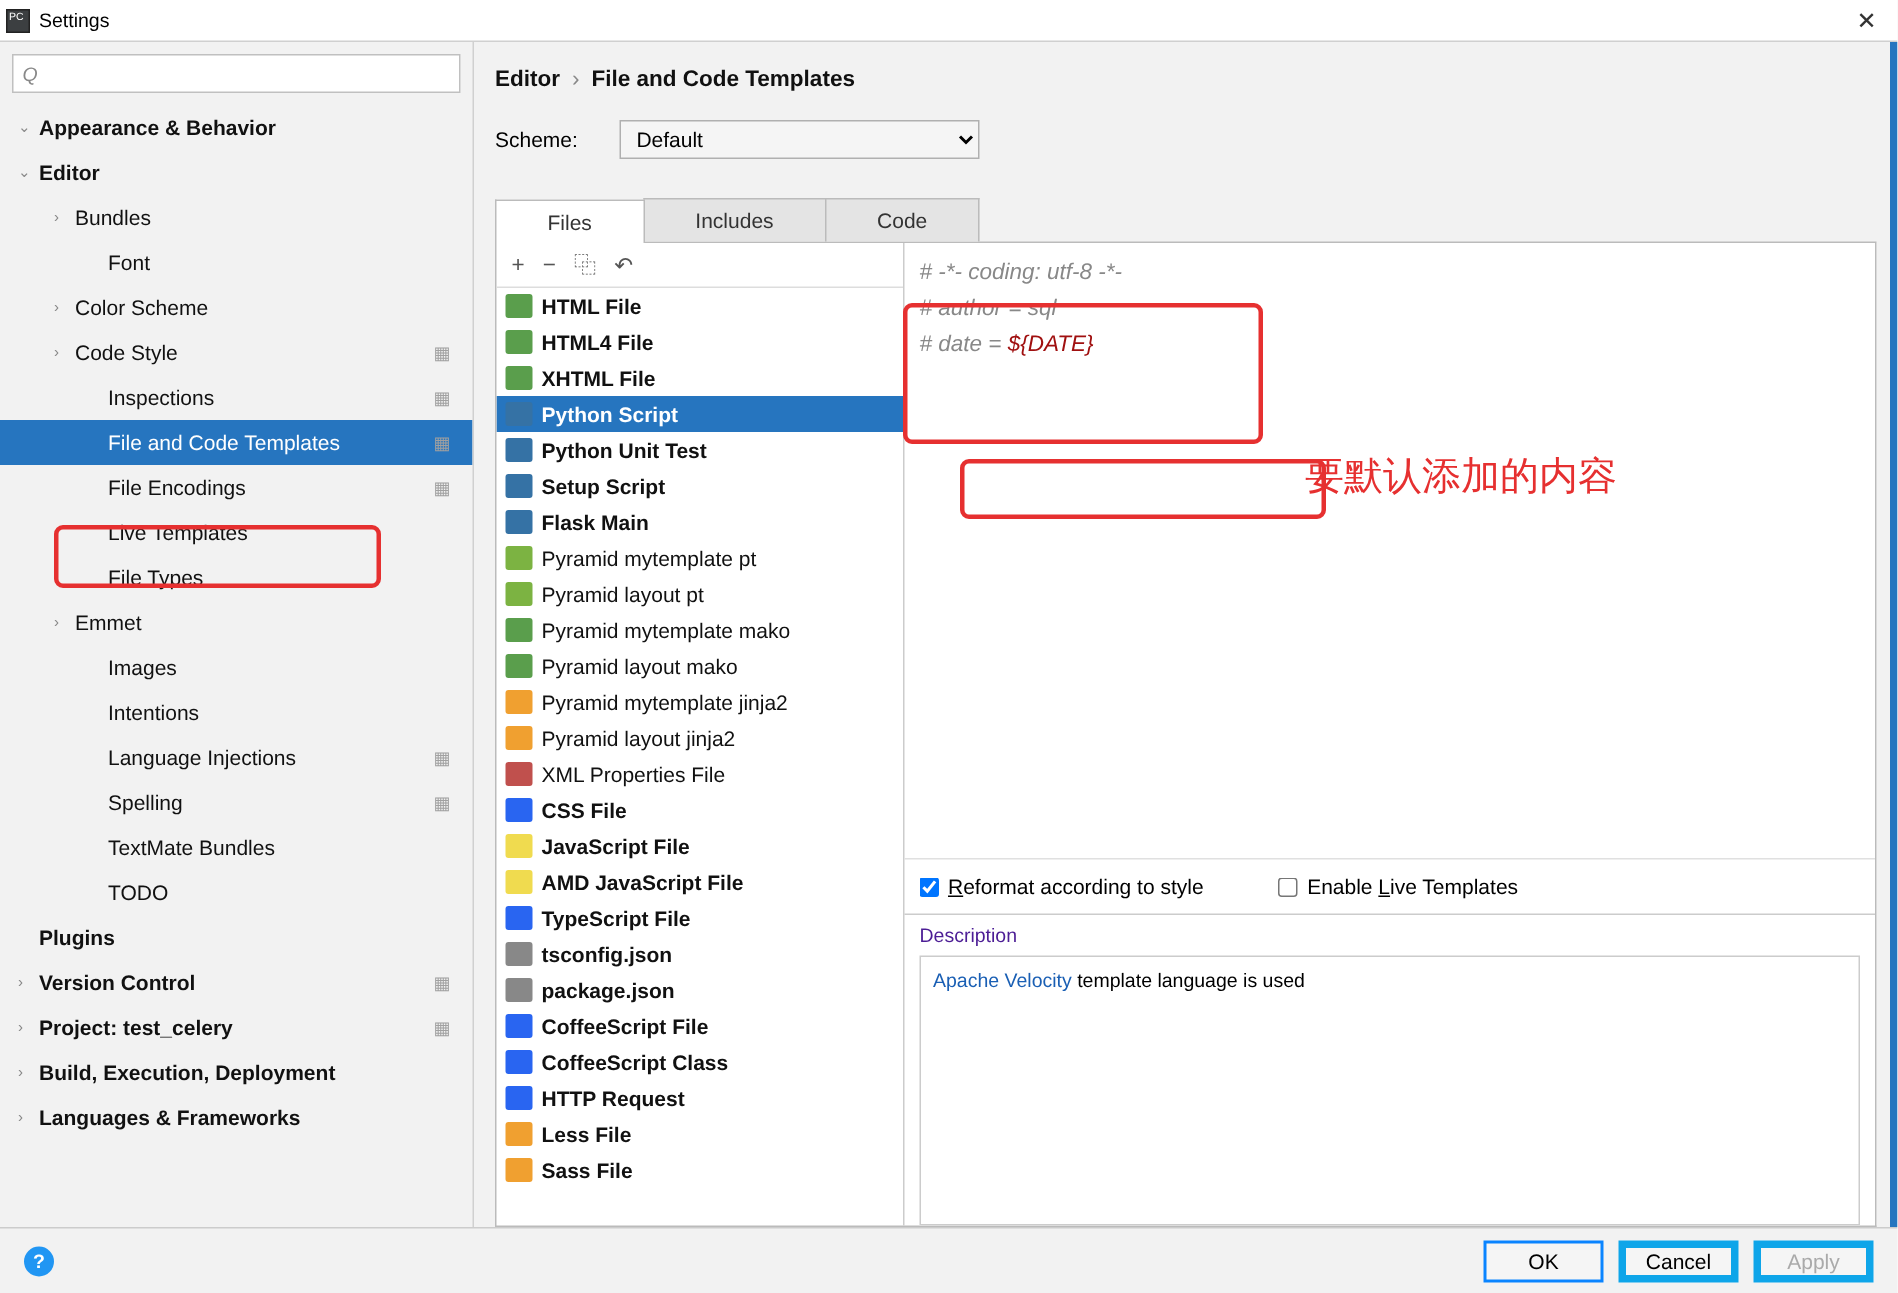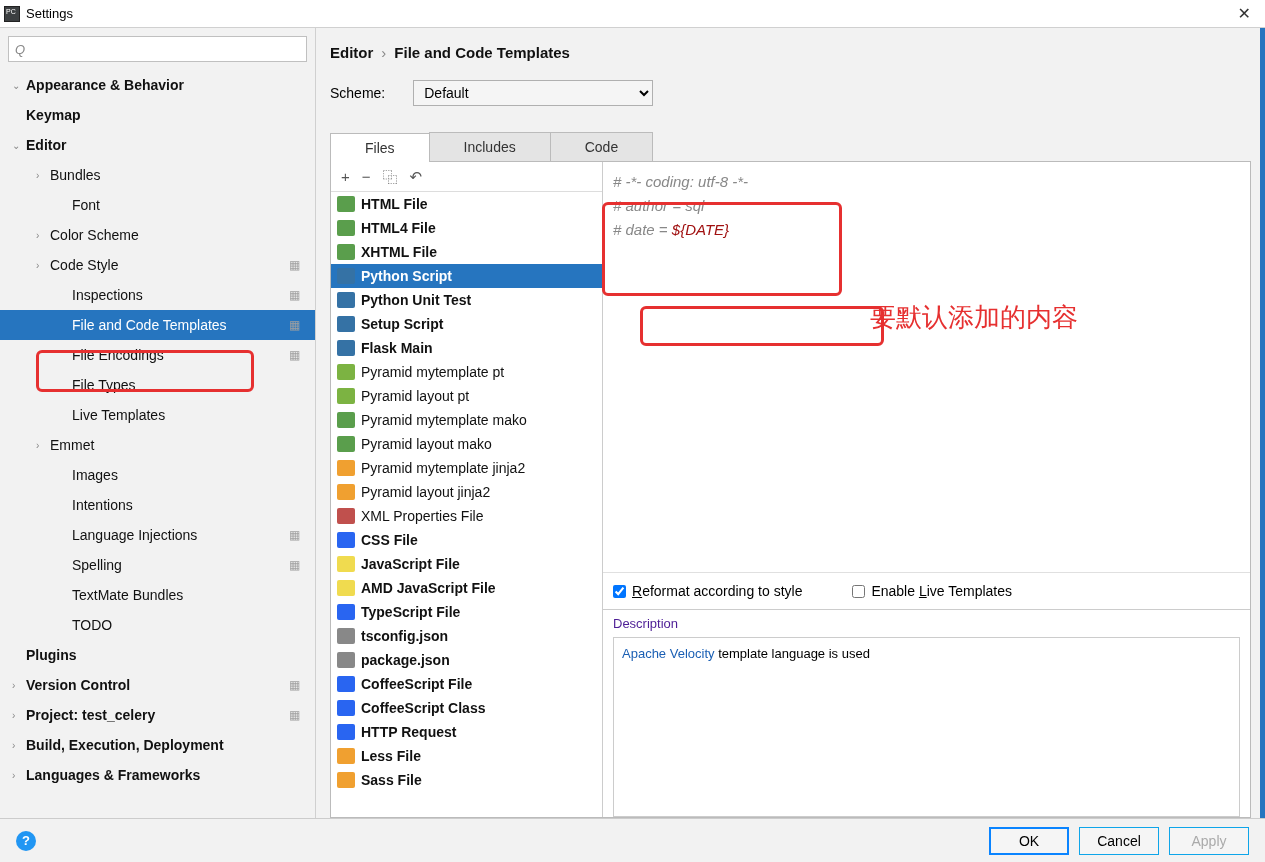--- a/index.html
+++ b/index.html
@@ -46,21 +46,21 @@
 .code-editor .kw { color: #a01010; font-style: italic; }
 .opts-row { height: 32px; display: flex; align-items: center; gap: 50px; padding: 18px 10px; border-top: 1px solid #e0e0e0; font-size: 14px; }
 .opts-row label { display: flex; align-items: center; gap: 6px; }
 .desc-section { border-top: 1px solid #ccc; padding: 6px 10px 0 10px; }
 .desc-section .dlabel { font-size: 13px; color: #4c1d95; }
 .desc-box { margin-top: 6px; border: 1px solid #ccc; height: 180px; padding: 8px; font-size: 13px; background: #fff; }
 .desc-box .link { color: #1a5fb4; }
 .footer { height: 44px; border-top: 1px solid #ccc; background: #f2f2f2; display: flex; align-items: center; padding: 0 16px; gap: 10px; }
 .footer .help { width: 20px; height: 20px; border-radius: 50%; background: #2196f3; color: #fff; display: flex; align-items: center; justify-content: center; font-size: 13px; font-weight: 700; }
 .footer .spacer { flex: 1; }
-.footer button { height: 28px; min-width: 80px; border: 1px solid #0ea5e9; background: #f5f5f5; font-size: 14px; cursor: pointer; }
+.footer button { height: 28px; min-width: 80px; border: 5px solid #0ea5e9; background: #f5f5f5; font-size: 14px; cursor: pointer; }
 .footer button.primary { border: 2px solid #0a84ff; }
 .footer button.disabled { color: #aaa; }
 .red-box-1 { position: absolute; border: 3px solid #e63030; pointer-events: none; }
 .red-box-a { left: 36px; top: 350px; width: 218px; height: 42px; border-radius: 6px; }
 .red-box-b { left: 602px; top: 202px; width: 240px; height: 94px; border-radius: 6px; }
 .red-box-c { left: 640px; top: 306px; width: 244px; height: 40px; border-radius: 6px; }
 .red-text { position: absolute; color: #e63030; font-size: 26px; left: 870px; top: 300px; font-family: "SimSun","Microsoft YaHei",sans-serif; }
 .vline { position: absolute; left: 1260px; top: 28px; width: 5px; height: 790px; background: #2675bf; }
 .u { text-decoration: underline; }
 </style>
@@ -78,24 +78,20 @@
   <div class="sidebar">
     <div class="search-wrap">
       <input class="search" value="Q" style="color: rgb(136, 136, 136); font-style: italic;">
     </div>
     <div class="tree" id="tree">
         <div class="tree-item bold">
           <span class="chev">⌄</span>
           <span class="lbl">Appearance &amp; Behavior</span>
         </div>
         <div class="tree-item bold">
-          <span class="chev"></span>
-          <span class="lbl">Keymap</span>
-        </div>
-        <div class="tree-item bold">
           <span class="chev">⌄</span>
           <span class="lbl">Editor</span>
         </div>
         <div class="tree-item lvl1">
           <span class="chev">›</span>
           <span class="lbl">Bundles</span>
         </div>
         <div class="tree-item lvl2">
           <span class="chev"></span>
           <span class="lbl">Font</span>
@@ -119,25 +115,25 @@
           <span class="lbl">File and Code Templates</span>
           <span class="gear">▦</span>
         </div>
         <div class="tree-item lvl2">
           <span class="chev"></span>
           <span class="lbl">File Encodings</span>
           <span class="gear">▦</span>
         </div>
         <div class="tree-item lvl2">
           <span class="chev"></span>
+          <span class="lbl">Live Templates</span>
+        </div>
+        <div class="tree-item lvl2">
+          <span class="chev"></span>
           <span class="lbl">File Types</span>
-        </div>
-        <div class="tree-item lvl2">
-          <span class="chev"></span>
-          <span class="lbl">Live Templates</span>
         </div>
         <div class="tree-item lvl1">
           <span class="chev">›</span>
           <span class="lbl">Emmet</span>
         </div>
         <div class="tree-item lvl2">
           <span class="chev"></span>
           <span class="lbl">Images</span>
         </div>
         <div class="tree-item lvl2">

